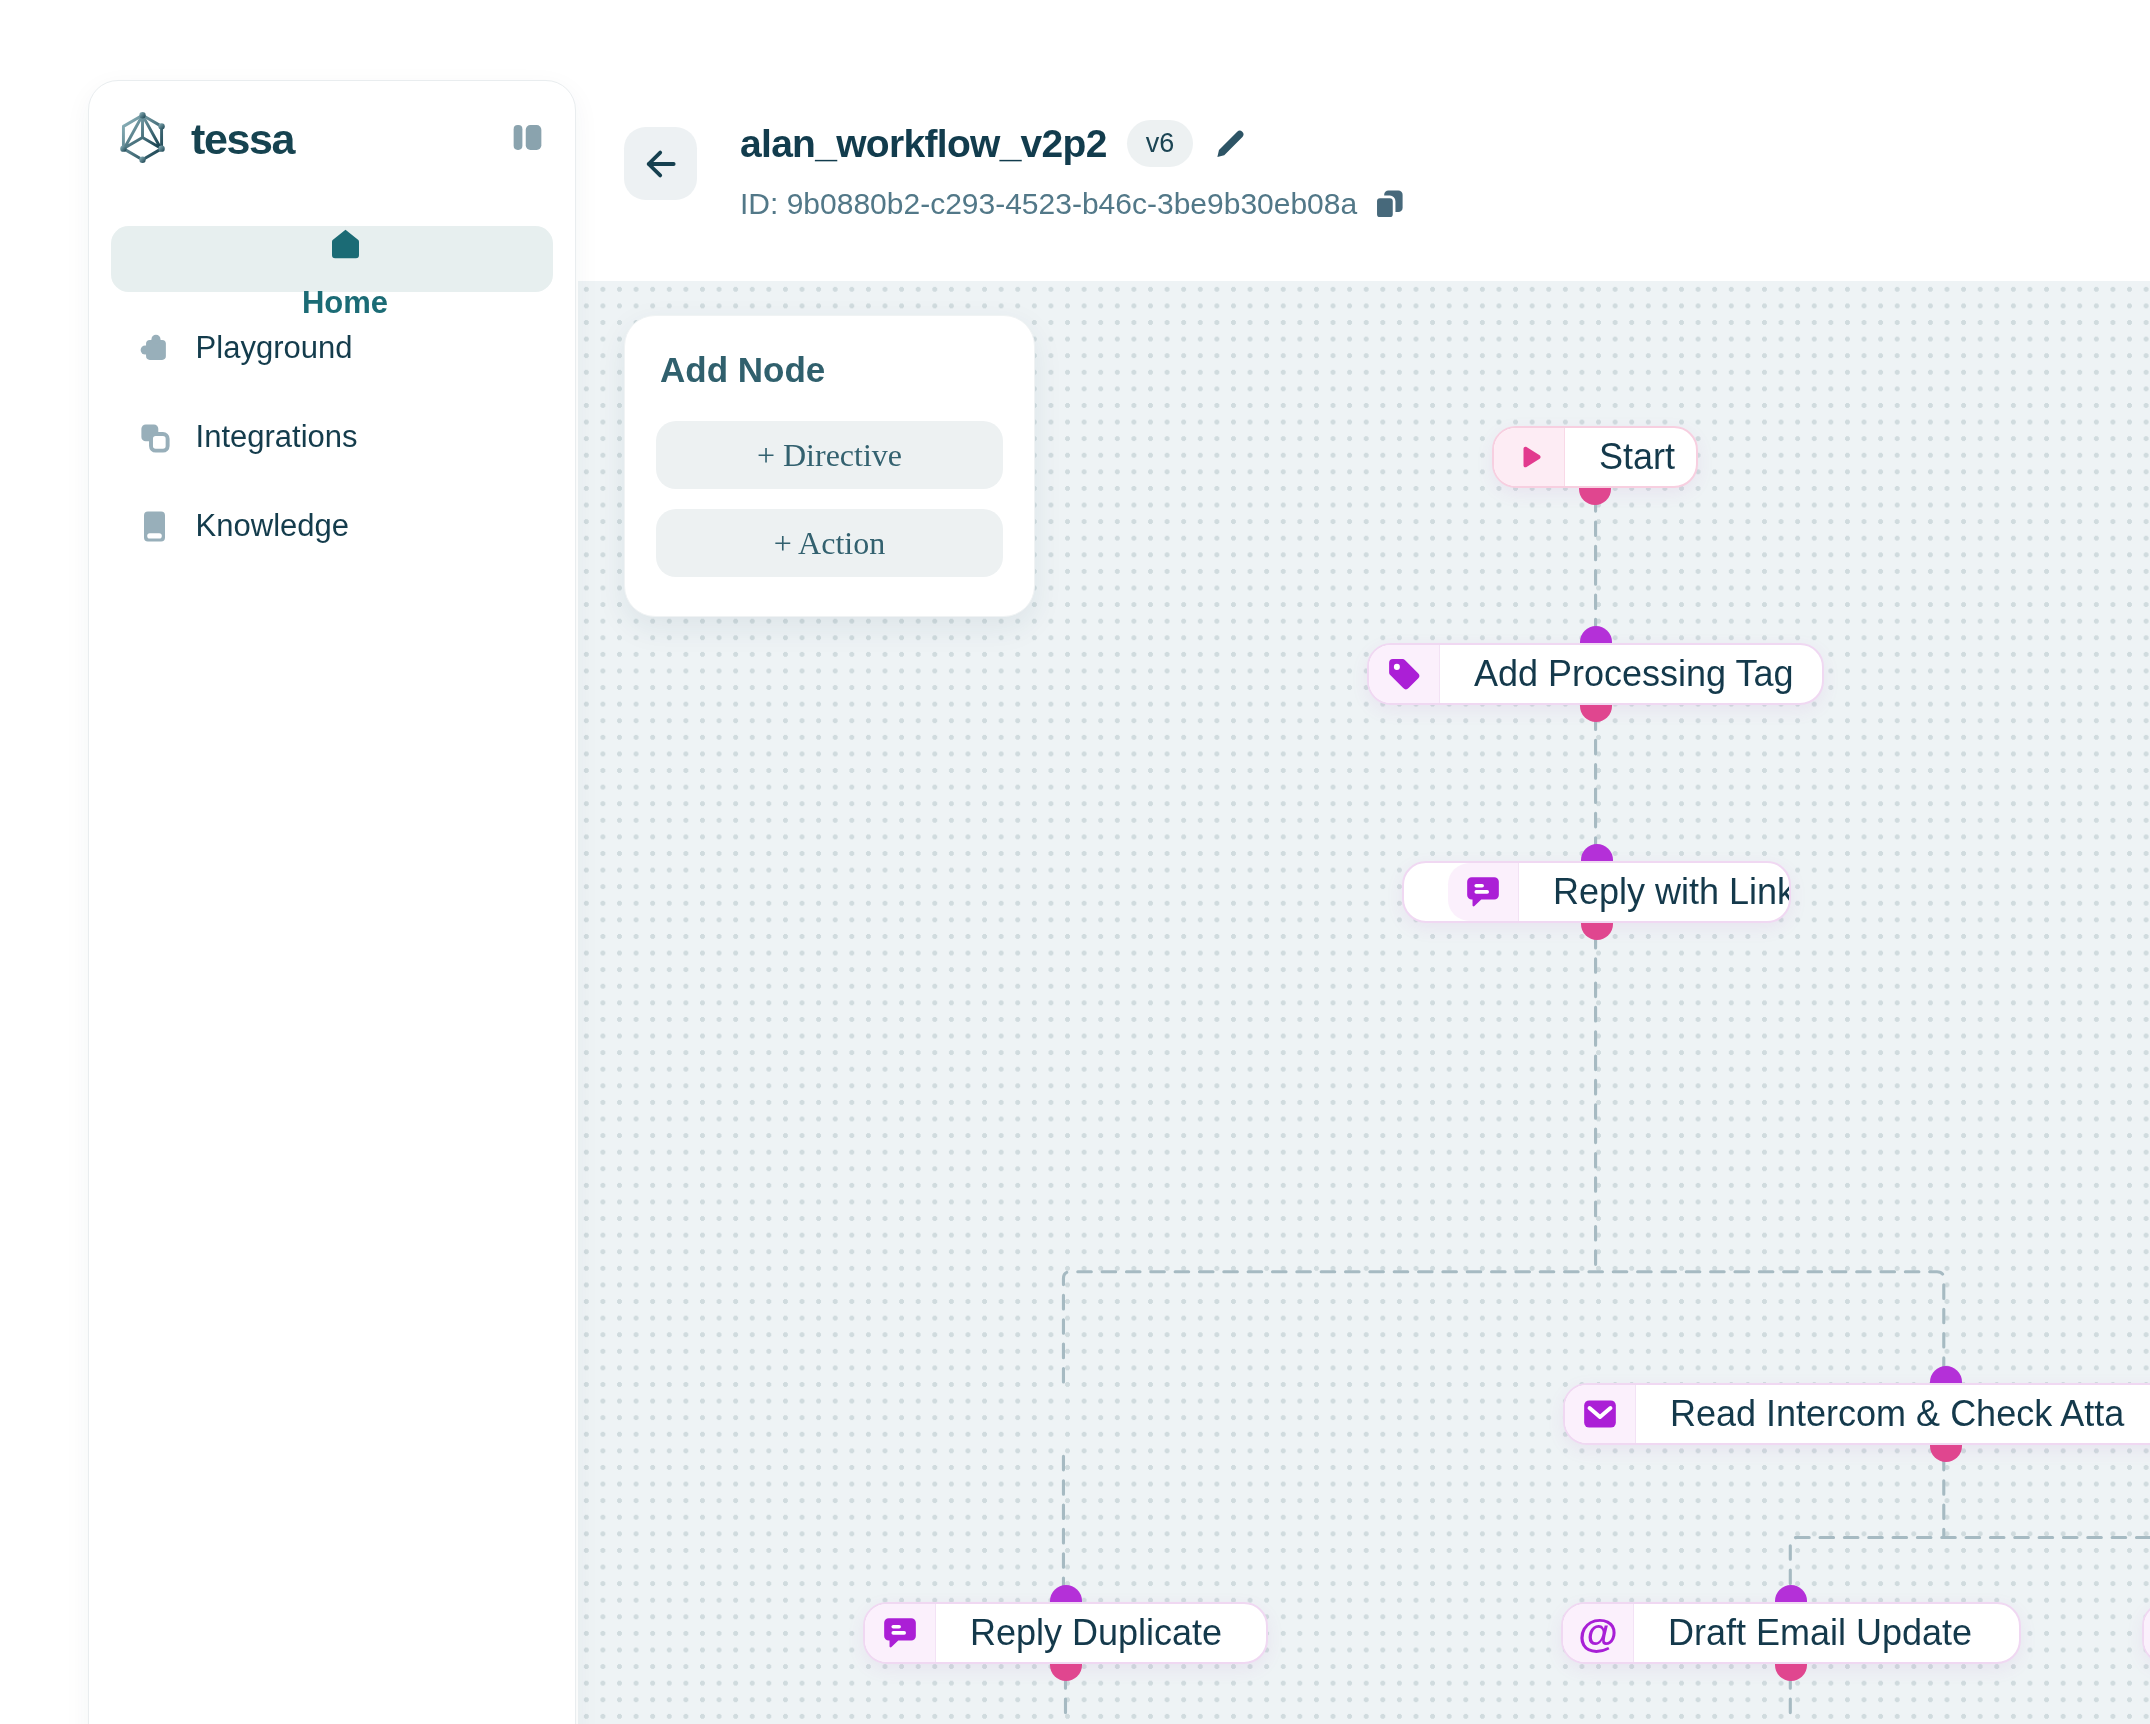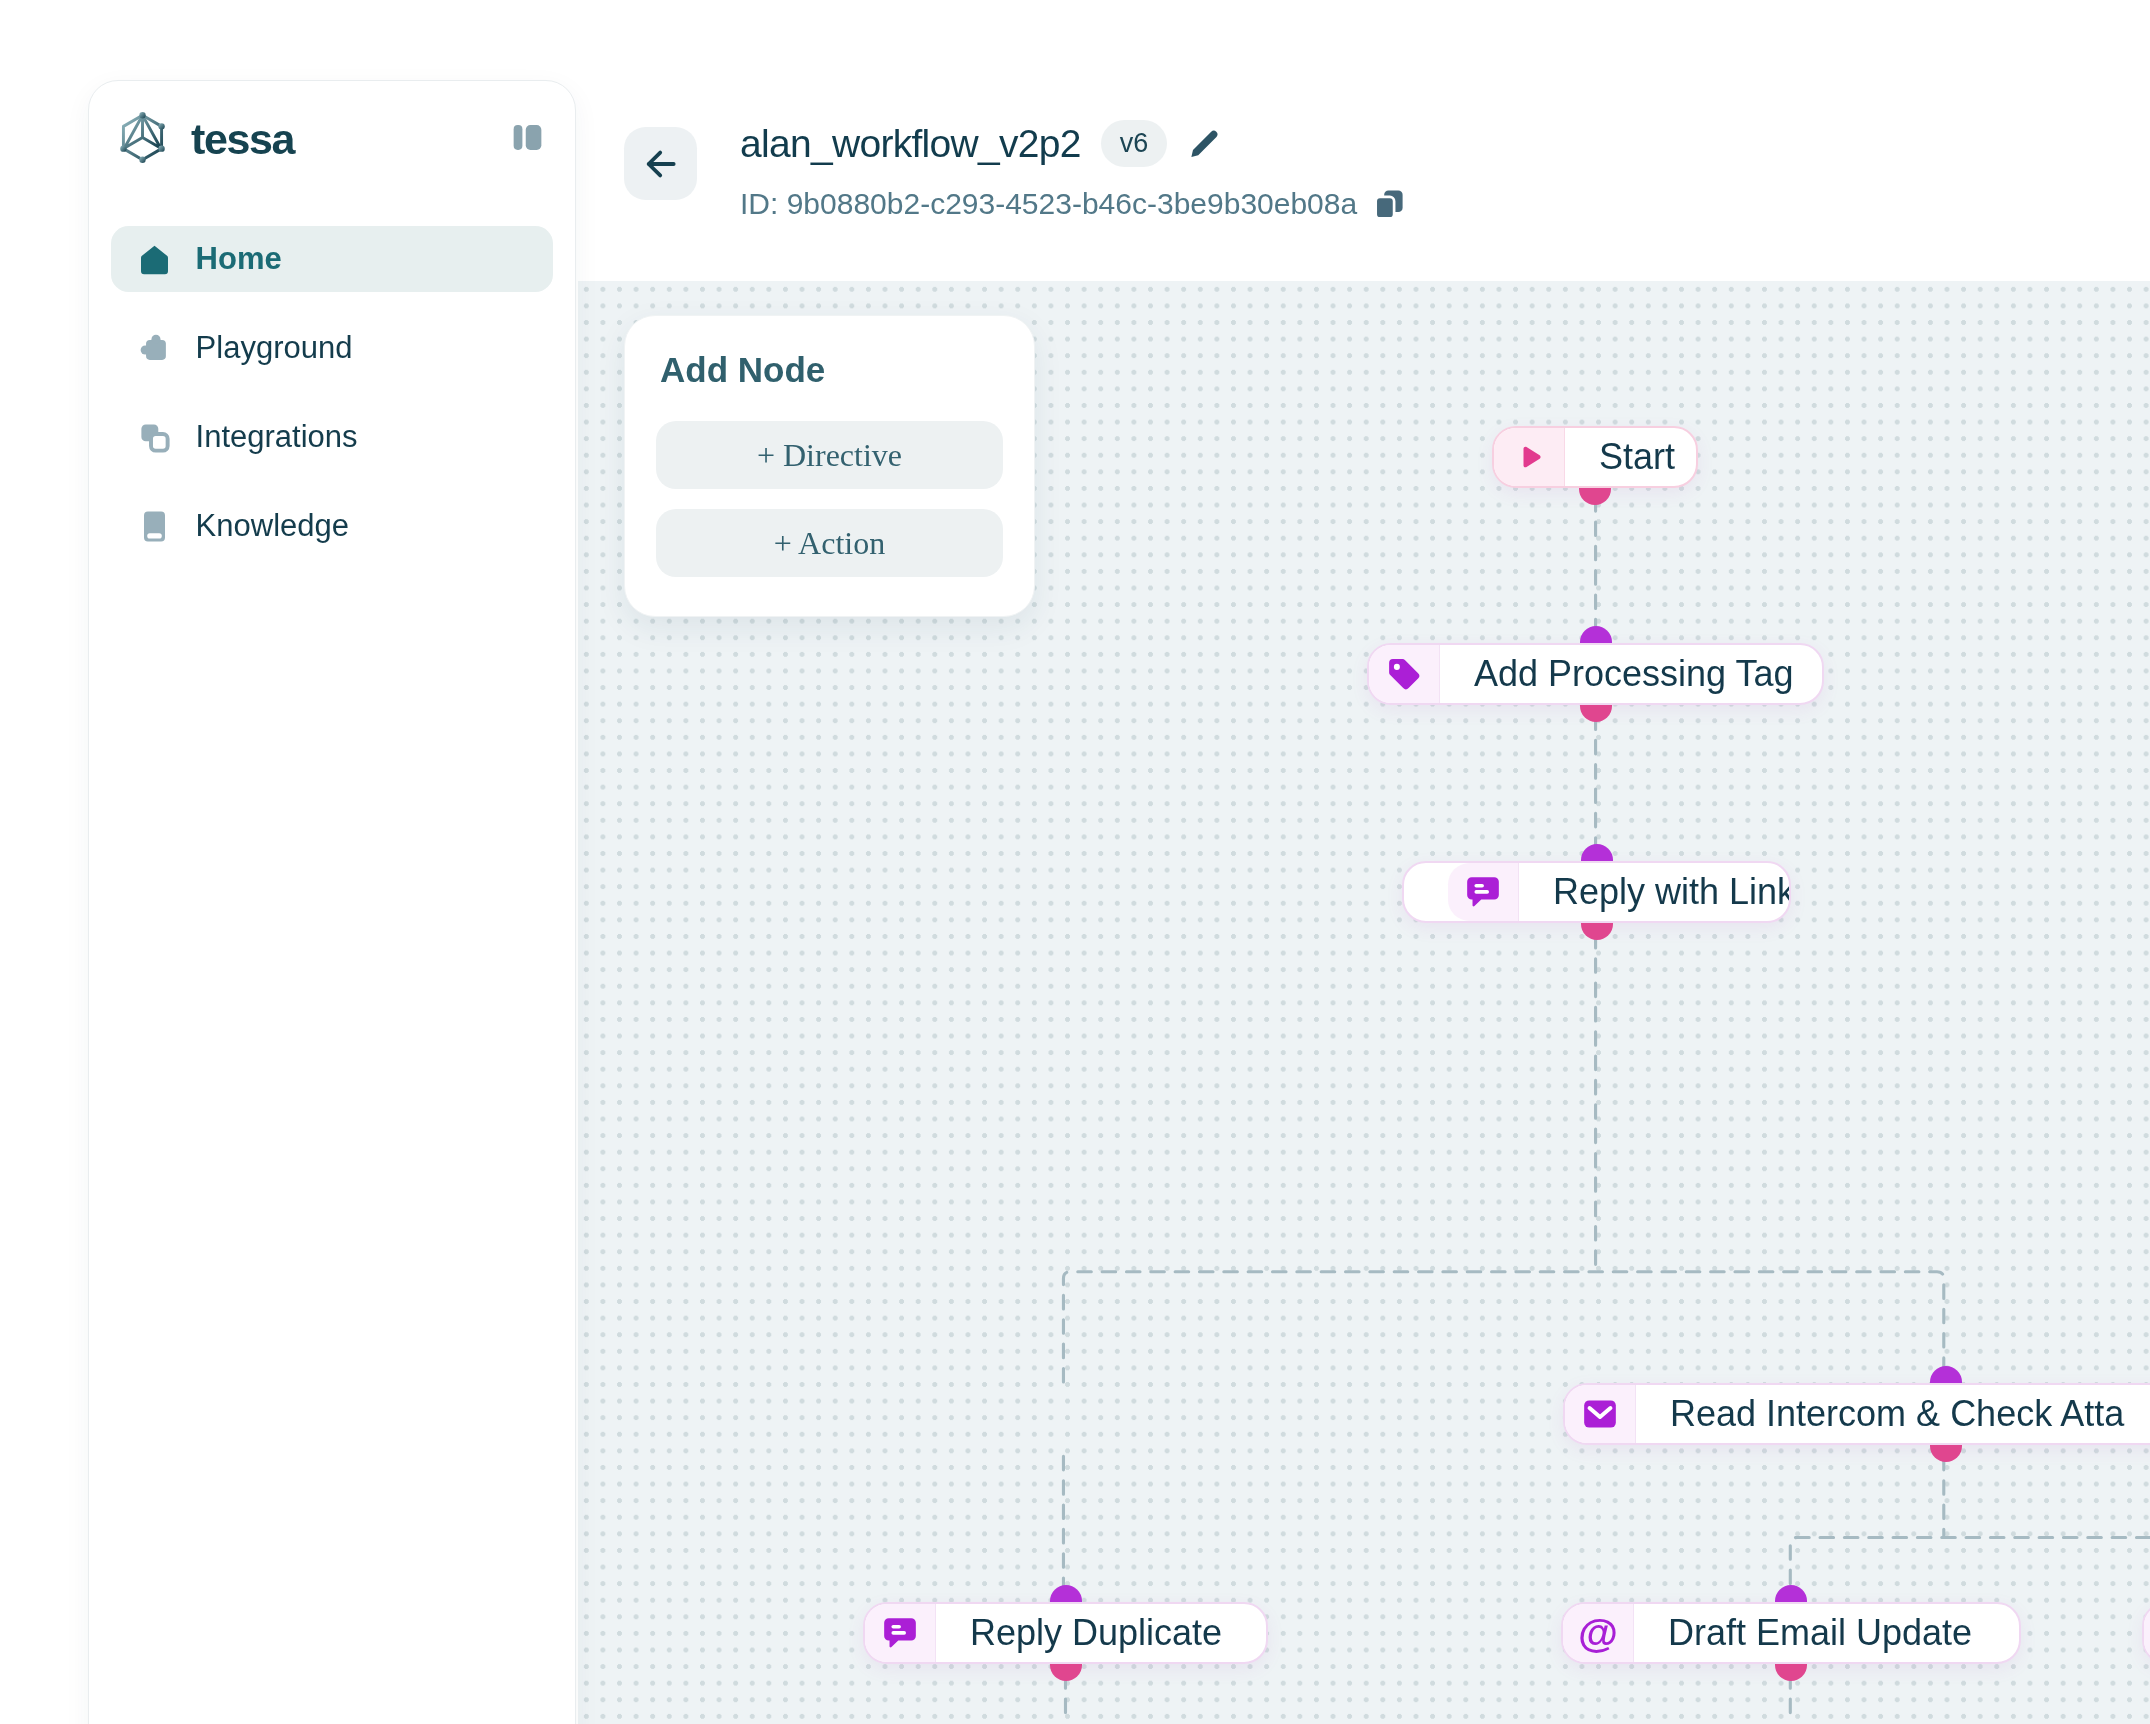--- a/index.html
+++ b/index.html
@@ -12,31 +12,31 @@
     box-shadow:0 8px 27px rgba(20,60,80,0.05); z-index:5; }
   .side-head { display:flex; align-items:center; justify-content:space-between;
     padding:30px 30px 0 27px; }
   .logo { display:flex; align-items:flex-end; gap:22px; }
   .logo-text { font-size:43px; font-weight:700; color:#164350; letter-spacing:-1.4px; }
   .collapse-btn { background:none; border:none; cursor:pointer; display:flex; }
   .nav { margin-top:62px; padding:0 21.6px; display:flex; flex-direction:column; gap:23px; }
   .nav-item { height:66px; border-radius:17.6px; display:flex; align-items:center;
     gap:24px; padding-left:26px; font-size:31px; font-weight:500; color:#143c4c; cursor:pointer; }
   .nav-item .nav-ico { color:#98afba; display:flex; }
-  .nav-item.active { background:#e7efef; color:#1b6b75; font-weight:600; }
+  .nav-item.active { background:#e7efef; color:#1b6b75; font-weight:600;flex-direction:column; }
   .nav-item.active .nav-ico { color:#1b6b75; }
 
   
   .header { position:absolute; left:578px; top:0; width:1572px; height:281px; background:#ffffff; }
   .back-btn { position:absolute; left:46px; top:127px; width:73px; height:73px;
     border:none; border-radius:21.6px; background:#edf1f3; cursor:pointer;
     display:flex; align-items:center; justify-content:center; }
   .title-block { position:absolute; left:162px; top:120px; }
   .title-row { display:flex; align-items:center; gap:20px; }
-  .wf-title { font-size:39px; font-weight:400; color:#123c4d; letter-spacing:-0.7px; }
+  .wf-title { font-size:39px; font-weight:700; color:#123c4d; letter-spacing:-0.7px; }
   .ver-badge { background:#edf1f2; border-radius:27px; padding:8px 19px;
     font-size:27px; font-weight:500; color:#1c4554; }
   .edit-btn { background:none; border:none; cursor:pointer; display:flex; }
   .id-row { margin-top:20px; display:flex; align-items:center; gap:15px; }
   .wf-id { font-size:30px; color:#527888; }
   .copy-btn { background:none; border:none; cursor:pointer; display:flex; }
 
   
   .canvas { position:absolute; left:578px; top:281px; width:1572px; height:1444px;
     background-color:#eef3f5;

